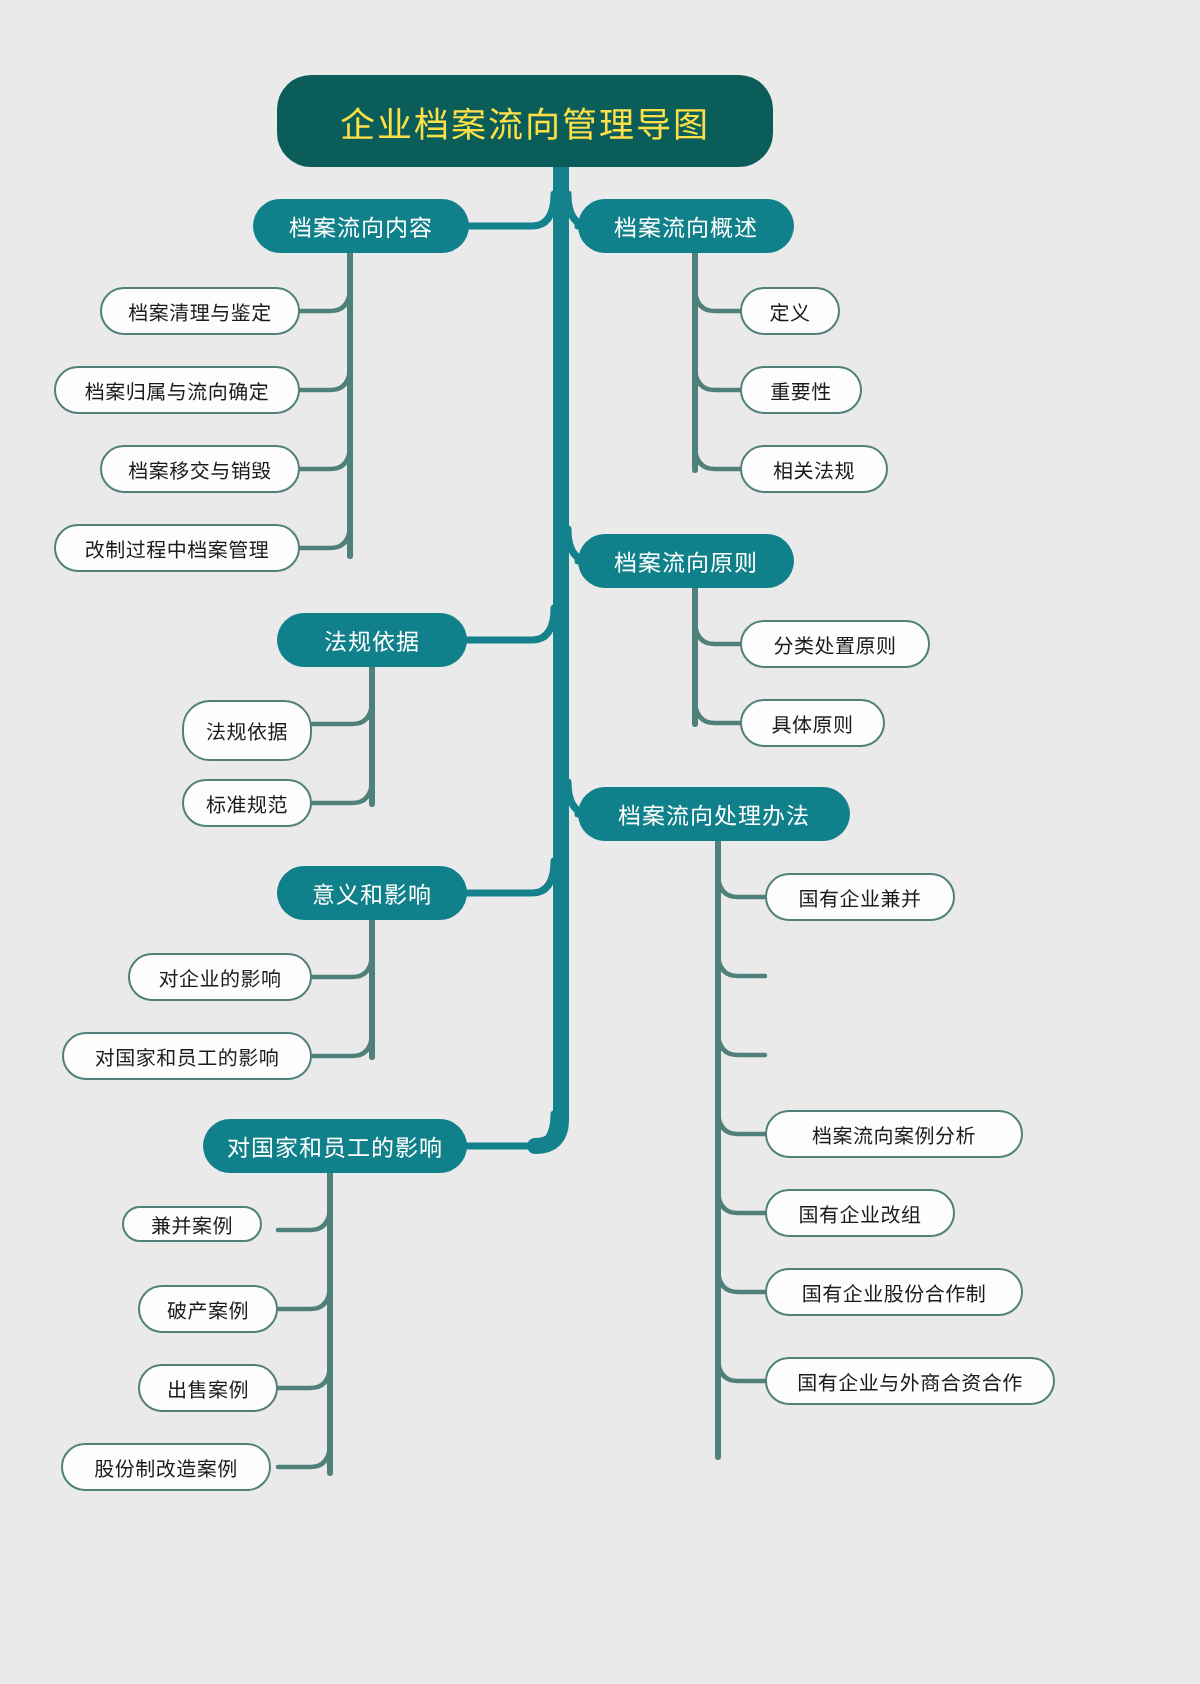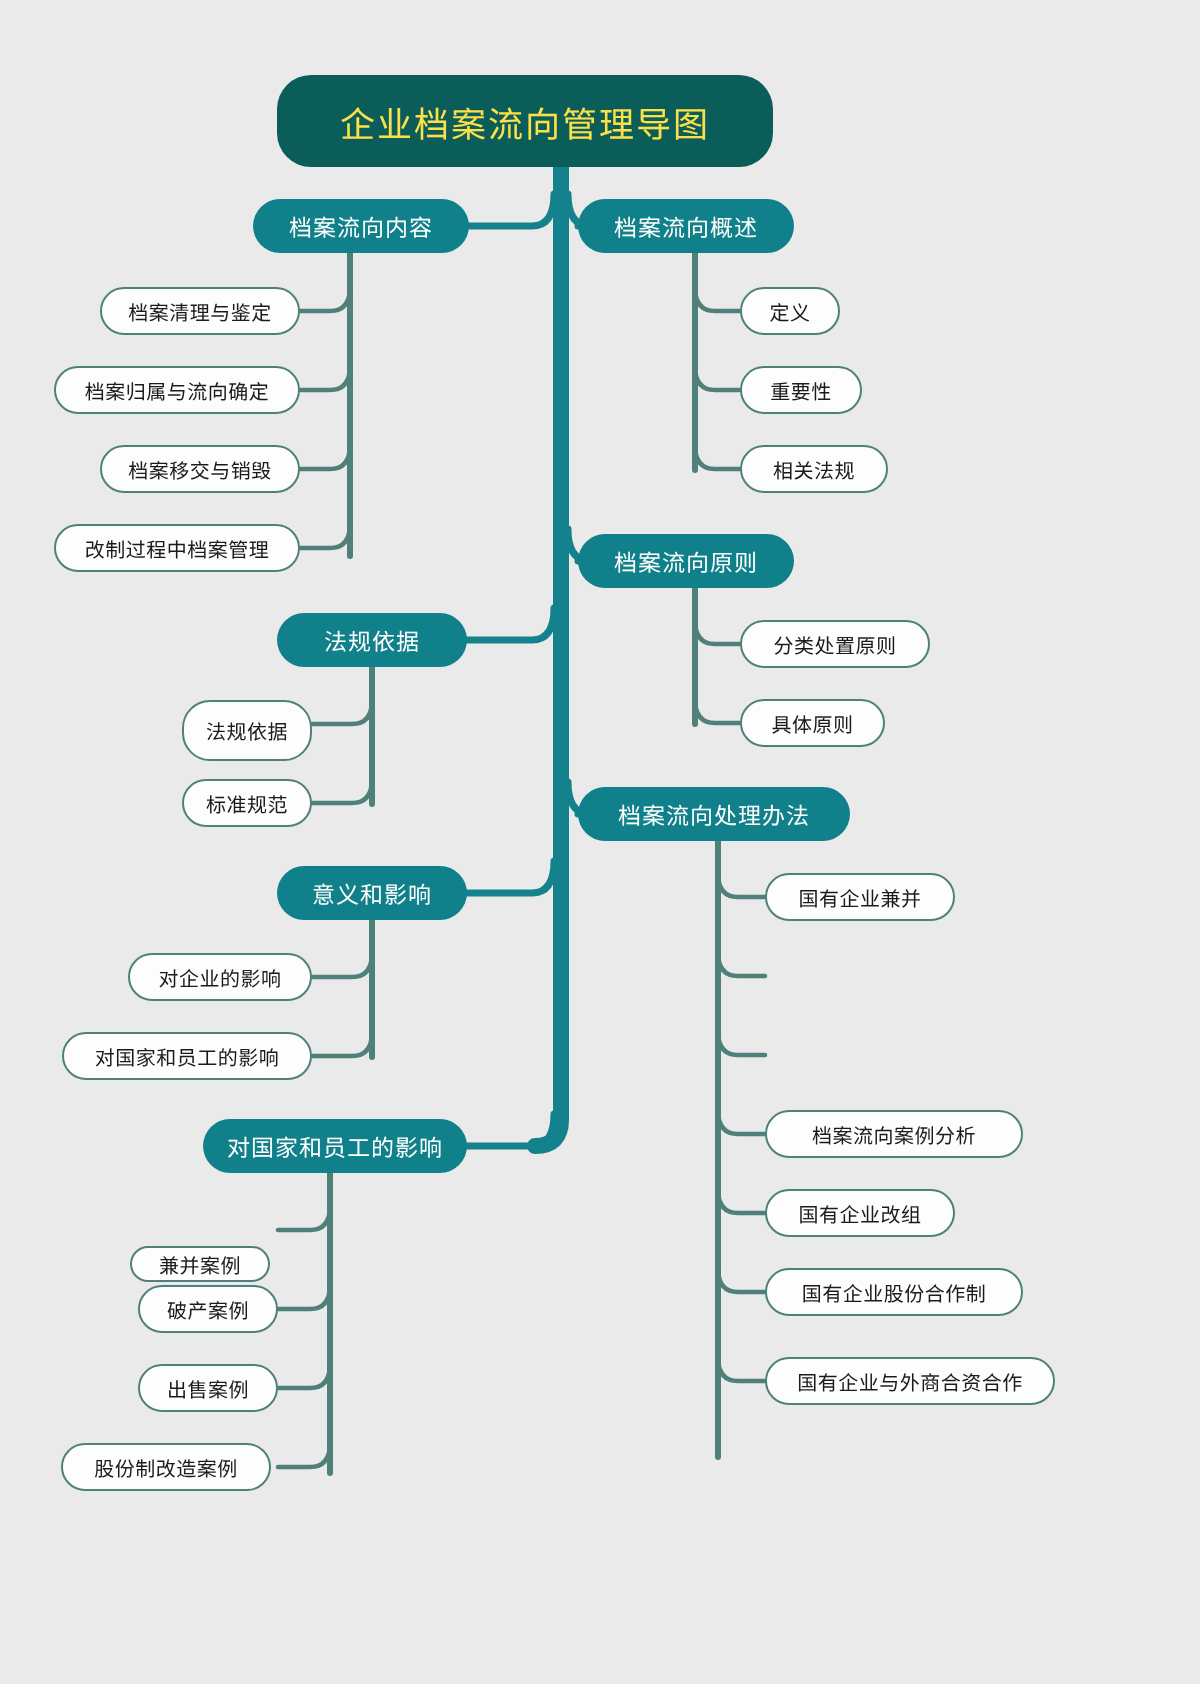--- a/index.html
+++ b/index.html
@@ -120,17 +120,17 @@
     <div class="node l2" style="left: 578px; top: 787px; width: 272px; height: 54px;">档案流向处理办法</div>
     <div class="node leaf" style="left: 765px; top: 873px; width: 190px; height: 48px;">国有企业兼并</div>
     <div class="node leaf" style="left: 765px; top: 1110px; width: 258px; height: 48px;">档案流向案例分析</div>
     <div class="node leaf" style="left: 765px; top: 1189px; width: 190px; height: 48px;">国有企业改组</div>
     <div class="node leaf" style="left: 765px; top: 1268px; width: 258px; height: 48px;">国有企业股份合作制</div>
     <div class="node leaf" style="left: 765px; top: 1357px; width: 290px; height: 48px;">国有企业与外商合资合作</div>
     <div class="node l2" style="left: 277px; top: 866px; width: 190px; height: 54px;">意义和影响</div>
     <div class="node leaf" style="left: 128px; top: 953px; width: 184px; height: 48px;">对企业的影响</div>
     <div class="node leaf" style="left: 62px; top: 1032px; width: 250px; height: 48px;">对国家和员工的影响</div>
     <div class="node l2" style="left: 203px; top: 1119px; width: 264px; height: 54px;">对国家和员工的影响</div>
-    <div class="node leaf" style="left: 130px; top: 1206px; width: 140px; height: 36px; margin-top: 40px;">兼并案例</div>
+    <div class="node leaf" style="left: 122px; top: 1206px; width: 140px; height: 36px;">兼并案例</div>
     <div class="node leaf" style="left: 138px; top: 1285px; width: 140px; height: 48px;">破产案例</div>
     <div class="node leaf" style="left: 138px; top: 1364px; width: 140px; height: 48px;">出售案例</div>
     <div class="node leaf" style="left: 61px; top: 1443px; width: 210px; height: 48px;">股份制改造案例</div>
   </div>
 
 </body></html>

